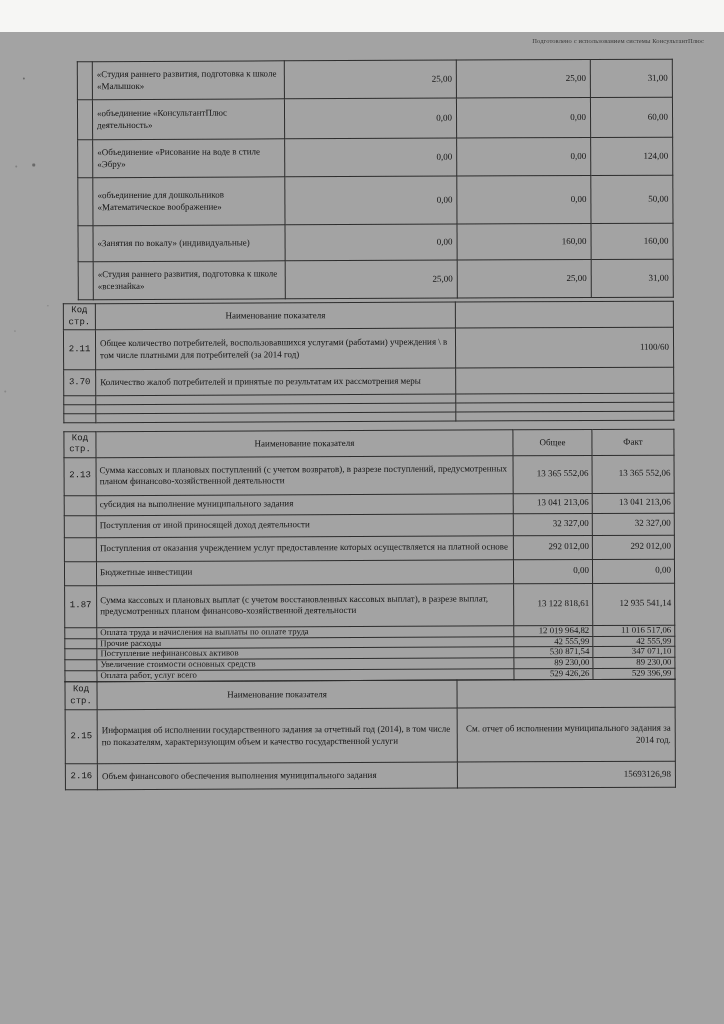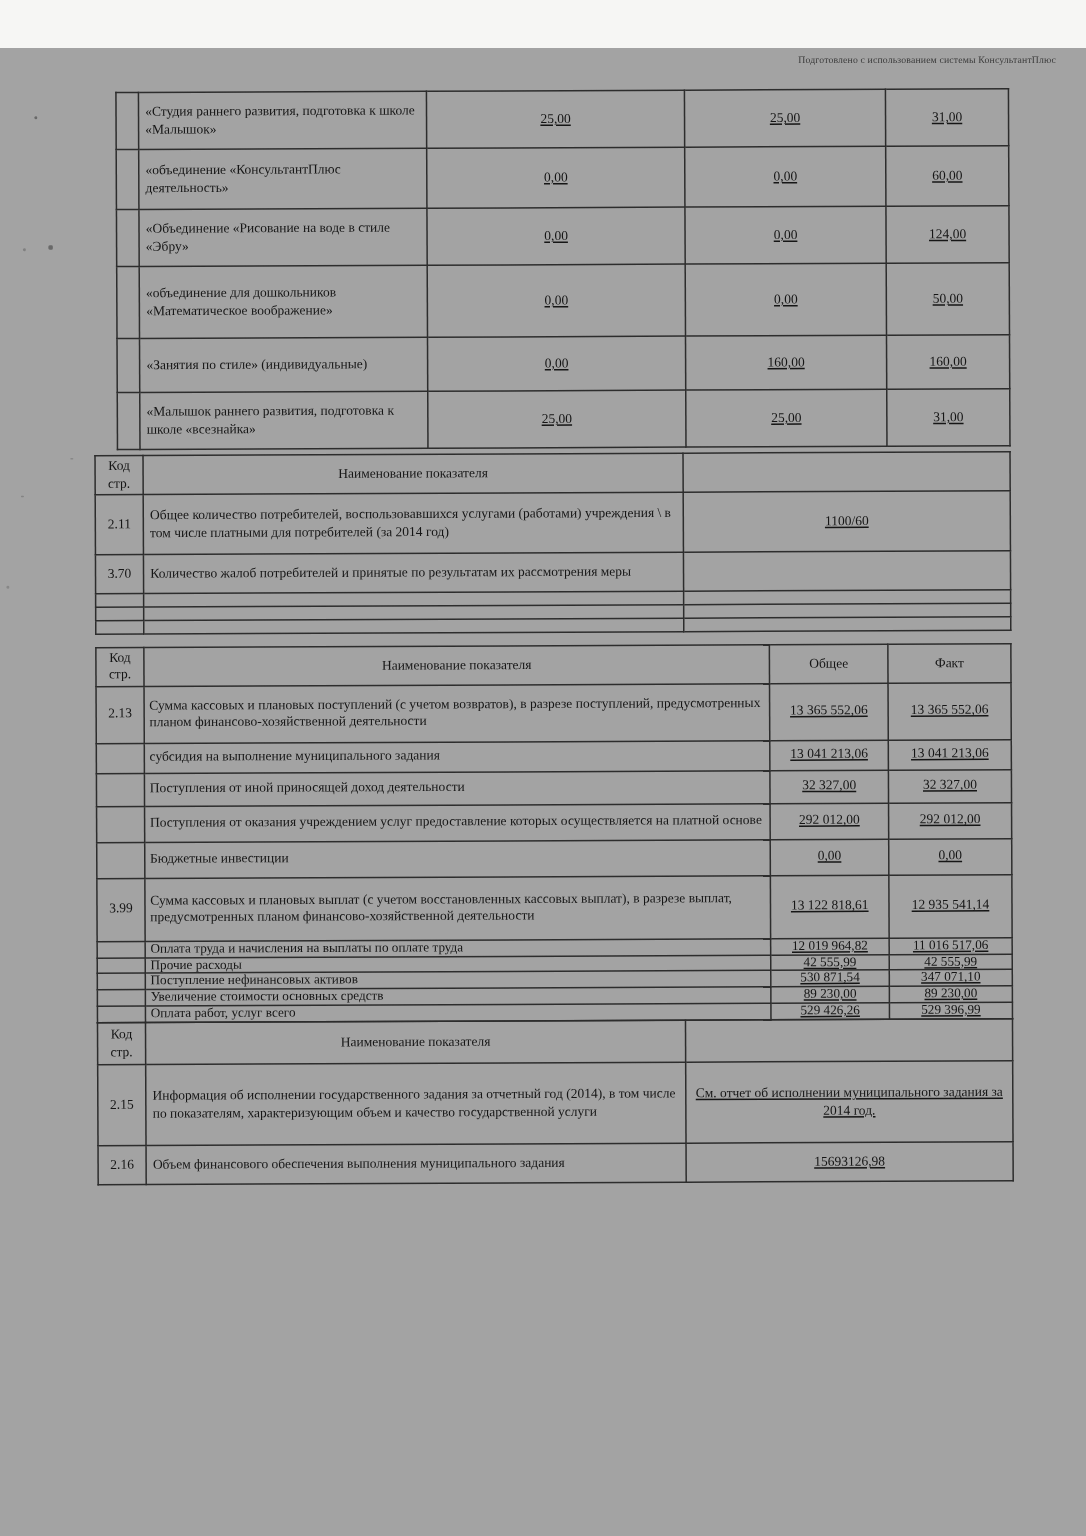--- a/index.html
+++ b/index.html
@@ -39,22 +39,22 @@
     color:#161616;
   }
   td {
     border:1px solid #2d2d2d;
     padding:1px 4px;
     vertical-align:middle;
     overflow:hidden;
   }
   table { border:1.5px solid #242424; }
   .name-cell { text-align:left; }
-  .val-cell  { text-align:center;text-decoration:underline; }
-  .code-cell { text-align:center; padding:1px 1px; }
+  .val-cell  { text-align:right; }
+  .code-cell { text-align:center; padding:1px 1px;font-family:Liberation Mono, monospace; }
   .hdr-cell  { text-align:center; }
   .empty-cell{ padding:0; }
   .t-services { left:78px; top:28px;  width:595px; }
   .t-consumers{ left:63px; top:270px; width:610px; }
   .t-finance  { left:63px; top:398px; width:610px; }
   .t-info     { left:63px; top:648px; width:610px; }
   .t-finance td { padding:1px 3px; }
   .compact td { font-size:8.8px; line-height:1.1; padding:0 3px; }
   .filler td  { height:8px; padding:0; }
   .speck {
@@ -104,28 +104,28 @@
         </tr>
         <tr style="height:48px">
           <td class="empty-cell"></td>
           <td class="name-cell">«объединение для дошкольников «Математическое воображение»</td>
           <td class="val-cell">0,00</td>
           <td class="val-cell">0,00</td>
           <td class="val-cell">50,00</td>
         </tr>
         <tr style="height:36px">
           <td class="empty-cell"></td>
-          <td class="name-cell">«Занятия по стиле» (индивидуальные)</td>
+          <td class="name-cell">«Занятия по вокалу» (индивидуальные)</td>
           <td class="val-cell">0,00</td>
           <td class="val-cell">160,00</td>
           <td class="val-cell">160,00</td>
         </tr>
         <tr style="height:38px">
           <td class="empty-cell"></td>
-          <td class="name-cell">«Малышок раннего развития, подготовка к школе «всезнайка»</td>
+          <td class="name-cell">«Студия раннего развития, подготовка к школе «всезнайка»</td>
           <td class="val-cell">25,00</td>
           <td class="val-cell">25,00</td>
           <td class="val-cell">31,00</td>
         </tr>
       </tbody>
     </table>
 
     <table class="t-consumers">
       <colgroup>
         <col style="width:32px">
@@ -204,21 +204,21 @@
           <td class="val-cell">292 012,00</td>
           <td class="val-cell">292 012,00</td>
         </tr>
         <tr style="height:24px">
           <td class="code-cell"></td>
           <td class="name-cell">Бюджетные инвестиции</td>
           <td class="val-cell">0,00</td>
           <td class="val-cell">0,00</td>
         </tr>
         <tr style="height:42px">
-          <td class="code-cell">3.99</td>
+          <td class="code-cell">1.87</td>
           <td class="name-cell">Сумма кассовых и плановых выплат (с учетом восстановленных кассовых выплат), в разрезе выплат, предусмотренных планом финансово-хозяйственной деятельности</td>
           <td class="val-cell">13 122 818,61</td>
           <td class="val-cell">12 935 541,14</td>
         </tr>
         <tr class="compact" style="height:11px">
           <td class="code-cell"></td>
           <td class="name-cell">Оплата труда и начисления на выплаты по оплате труда</td>
           <td class="val-cell">12 019 964,82</td>
           <td class="val-cell">11 016 517,06</td>
         </tr>

